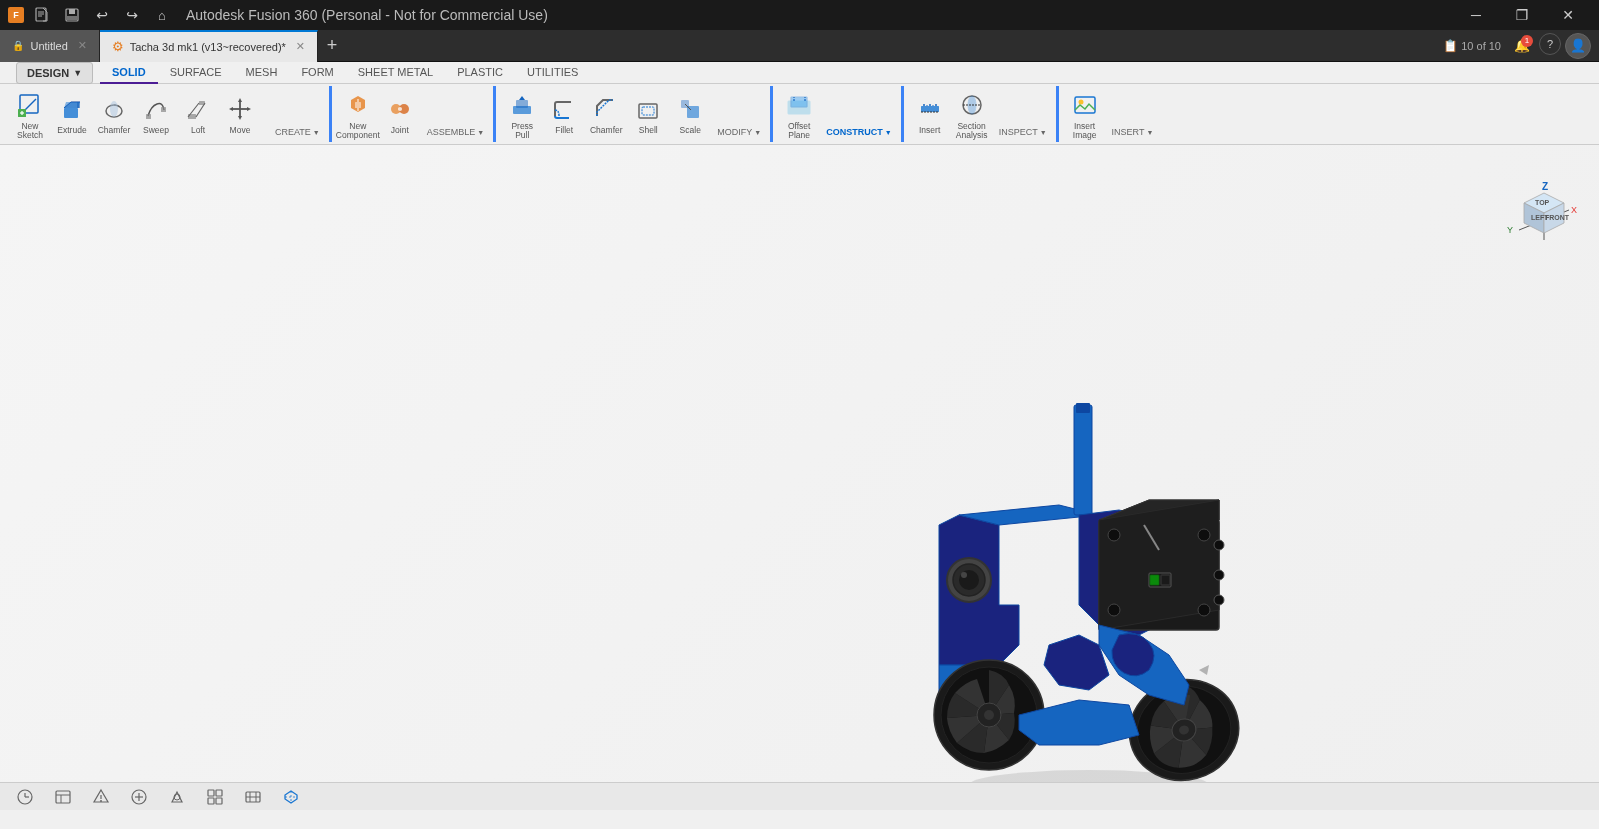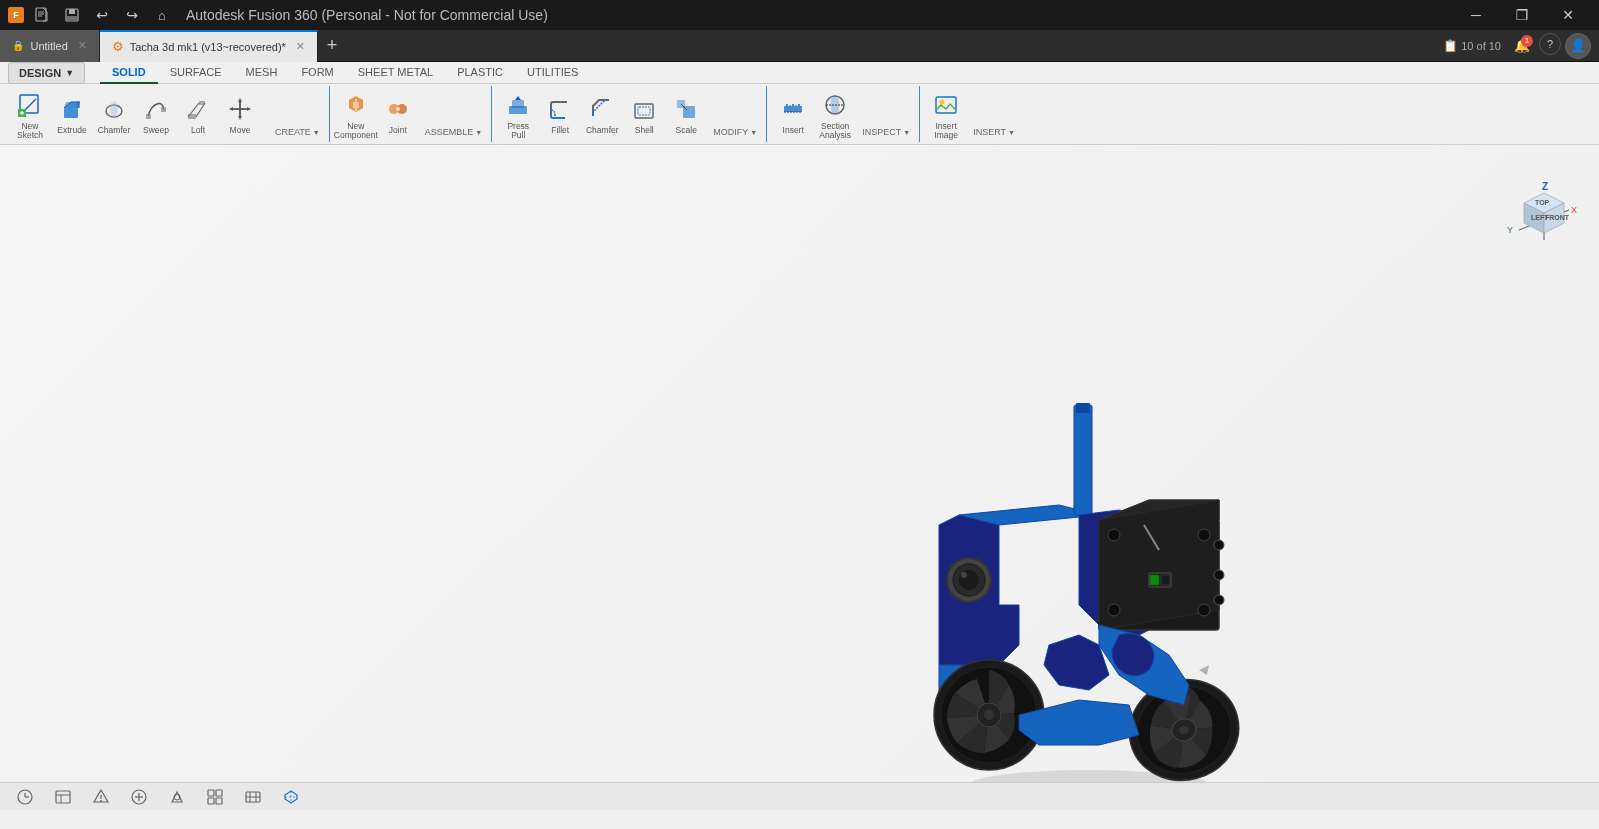--- a/index.html
+++ b/index.html
@@ -133,37 +133,37 @@
     .toolbar-tab {
       padding: 4px 12px;
       font-size: 11px;
       color: #555;
       cursor: pointer;
       border-bottom: 2px solid transparent;
       margin-bottom: -1px;
     }
     .toolbar-tab.active {
       color: #0066cc;
-      border-bottom: 2px solid #14532d;
+      border-bottom: 2px solid #4c1d95;
       font-weight: bold;
     }
 
     
     .toolbar-buttons {
       display: flex;
       align-items: center;
       padding: 2px 4px;
       gap: 0;
       min-height: 60px;
     }
     .toolbar-group {
       display: flex;
       align-items: center;
       padding: 0 6px;
-      border-right: 1px solid #3b82f6;
+      border-right: 3px solid #3b82f6;
       gap: 2px;
       height: 56px;
     }
     .toolbar-group:last-child { border-right: none; }
     .tool-btn-container {
       display: flex;
       flex-direction: column;
       align-items: center;
       gap: 1px;
     }
@@ -343,21 +343,21 @@
       <div class="tab-right-icon" style="border: 1px solid #555; border-radius:50%; width:22px; height:22px; font-size:11px; color:#ccc;">?</div>
       <div class="user-avatar">👤</div>
     </div>
   </div>
 </div>
 
 <div id="toolbar-area">
 
   <div style="display:flex; align-items:center; background:#f0f0f0; border-bottom:1px solid #ccc; padding-left:100px;">
 
-    <div style="position:absolute; left:8px; margin-top:0; z-index:10;">
+    <div style="position:absolute; left:16px; margin-top:0; z-index:10;">
       <button class="design-btn">
         <span>DESIGN</span>
         <span style="font-size:9px;">▼</span>
       </button>
     </div>
 
     <div class="toolbar-tab active">SOLID</div>
     <div class="toolbar-tab">SURFACE</div>
     <div class="toolbar-tab">MESH</div>
     <div class="toolbar-tab">FORM</div>
@@ -531,20 +531,39 @@
         <span class="btn-label">Scale</span>
       </button>
       <div style="display:flex; flex-direction:column; justify-content:flex-end; height:56px; padding-bottom:4px; margin-left:2px;">
         <div class="group-label-row">
           <span>MODIFY</span>
           <span class="caret">▼</span>
         </div>
       </div>
     </div>
 
+    <div class="toolbar-group construct-active">
+      <button class="tool-btn">
+        <div class="icon-area">
+          <svg width="28" height="28" viewBox="0 0 28 28" fill="none">
+            <rect x="3" y="10" width="22" height="13" rx="0.5" fill="#4db6e4" opacity="0.3" stroke="#4db6e4" stroke-width="1"></rect>
+            <rect x="6" y="6" width="16" height="10" rx="0.5" fill="#2196f3" opacity="0.4" stroke="#1976d2" stroke-width="1.2"></rect>
+            <line x1="9" y1="10" x2="9" y2="6" stroke="#1565c0" stroke-width="1.2" stroke-dasharray="2,1"></line>
+            <line x1="20" y1="10" x2="20" y2="6" stroke="#1565c0" stroke-width="1.2" stroke-dasharray="2,1"></line>
+          </svg>
+        </div>
+        <span class="btn-label">Offset Plane</span>
+      </button>
+      <div style="display:flex; flex-direction:column; justify-content:flex-end; height:56px; padding-bottom:4px; margin-left:2px;">
+        <div class="group-label-row" style="color:#0066cc; font-weight:bold;">
+          <span>CONSTRUCT</span>
+          <span class="caret">▼</span>
+        </div>
+      </div>
+    </div>
 
     <div class="toolbar-group">
       <button class="tool-btn">
         <div class="icon-area">
           <svg width="26" height="26" viewBox="0 0 26 26" fill="none">
             <rect x="4" y="10" width="18" height="6" rx="0.5" fill="#1976d2" opacity="0.8"></rect>
             <line x1="7" y1="10" x2="7" y2="8" stroke="#1565c0" stroke-width="1.5"></line>
             <line x1="10" y1="10" x2="10" y2="9" stroke="#1565c0" stroke-width="1"></line>
             <line x1="13" y1="10" x2="13" y2="8" stroke="#1565c0" stroke-width="1.5"></line>
             <line x1="16" y1="10" x2="16" y2="9" stroke="#1565c0" stroke-width="1"></line>

